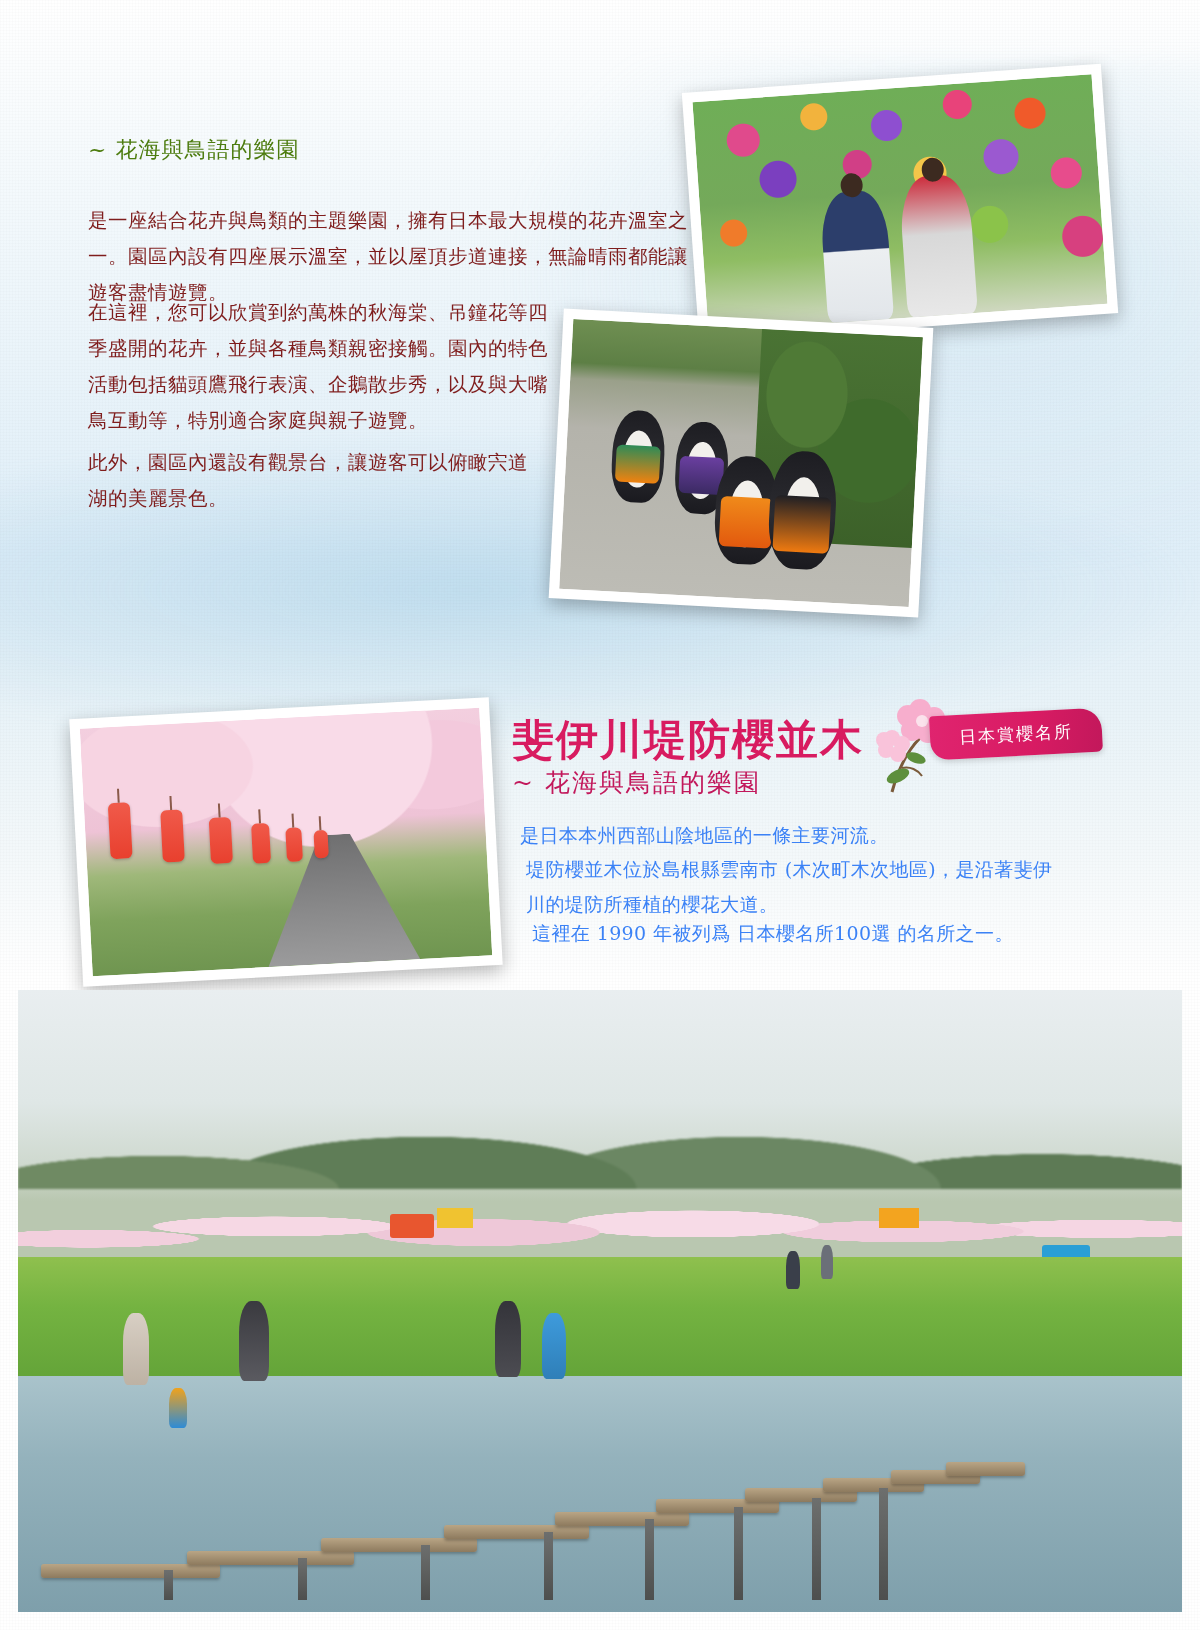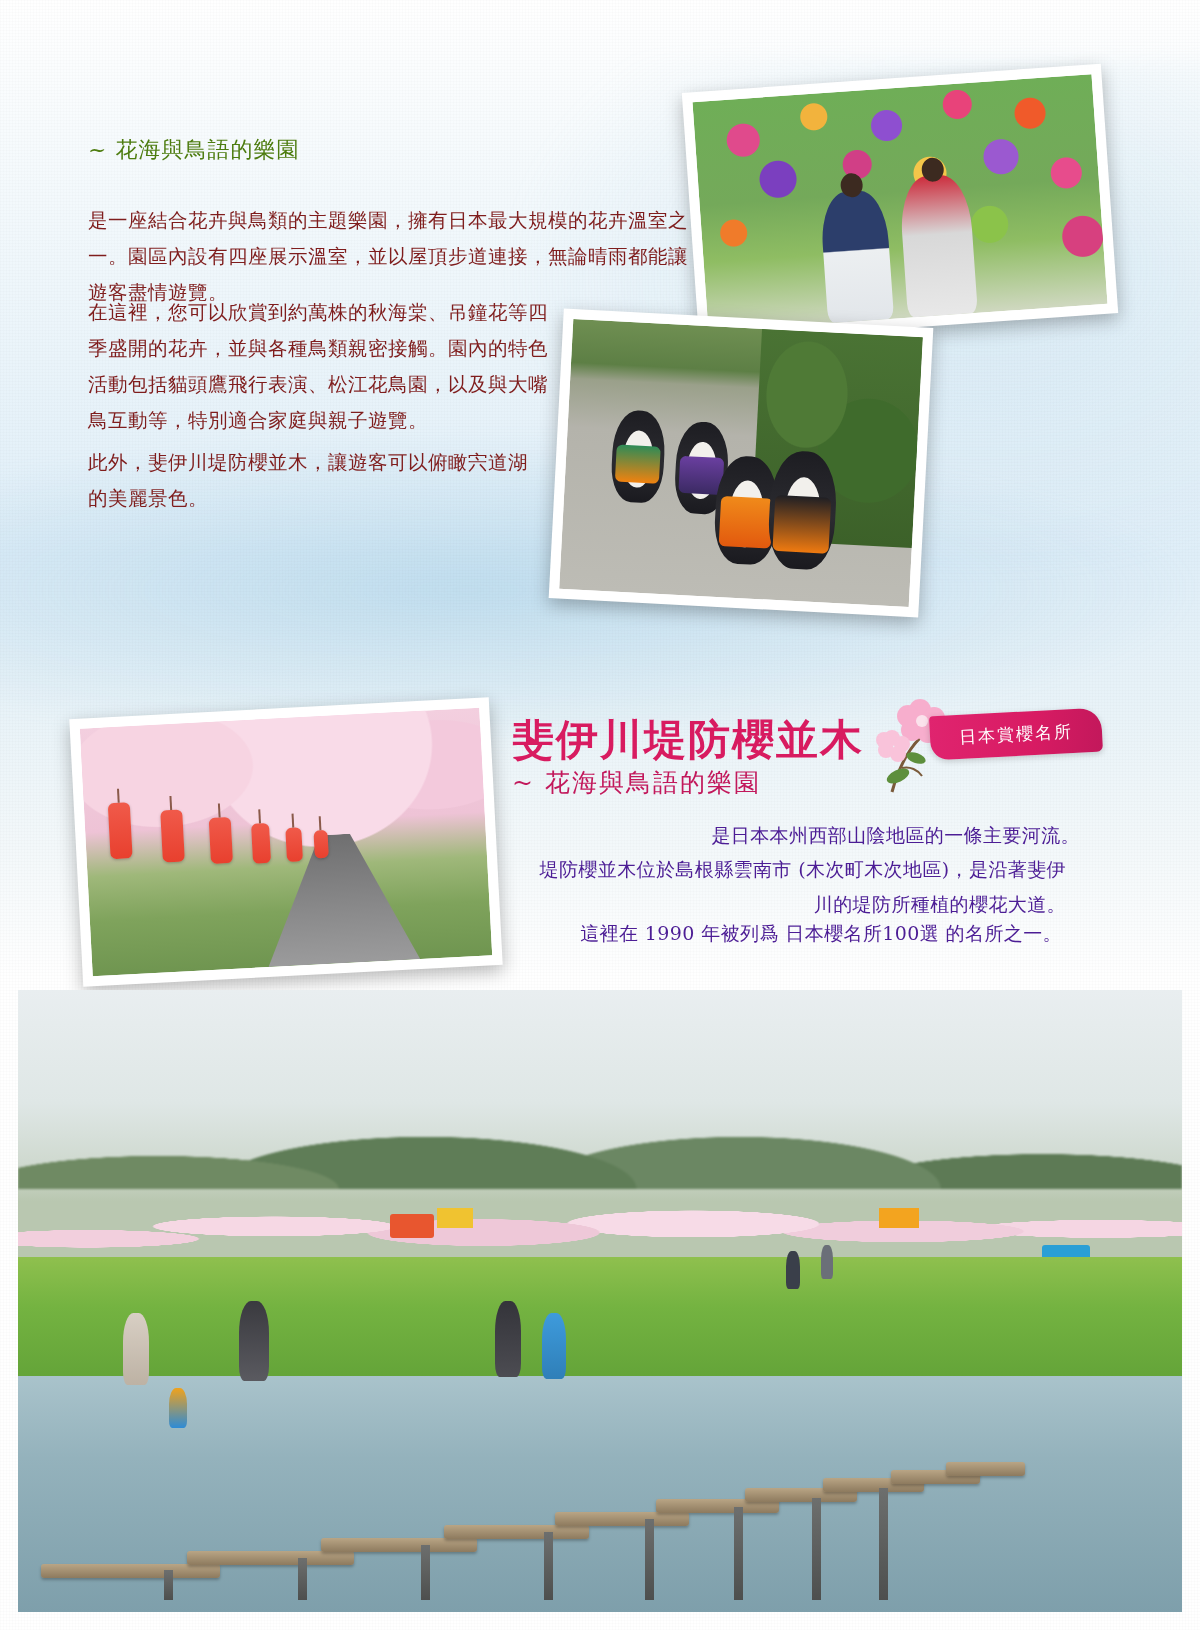--- a/index.html
+++ b/index.html
@@ -171,21 +171,21 @@
     color: #d81b60; letter-spacing: 2px;
   }
   .sec2-sub {
     position: absolute; left: 512px; top: 766px;
     font-family: "DejaVu Serif", "Liberation Serif", serif;
     font-size: 25px; color: #c2185b; letter-spacing: 2px;
   }
   .sec2-para {
     position: absolute;
     font-family: "DejaVu Serif", "Liberation Serif", serif;
-    font-size: 19px; line-height: 35px; color: #4c1d95; letter-spacing: .4px; text-align: right;
+    font-size: 19px; line-height: 35px; color: #3b82f6; letter-spacing: .4px;
   }
   #q1 { left: 520px; top: 818px; width: 560px; }
   #q2 { left: 526px; top: 852px; width: 540px; }
   #q3 { left: 532px; top: 916px; width: 530px; }
 
   
   #photo-sakura-lane {
     left: 76px; top: 708px; width: 420px; height: 268px;
     transform: rotate(-3deg);
   }
@@ -258,22 +258,22 @@
 <div class="page">
   <div class="wash-blue"></div>
   <div class="wash-blue2"></div>
 </div>
 
 <div class="sec1-title-row">
   <div class="sec1-sub">~ 花海與鳥語的樂園</div>
 </div>
 
 <div class="sec1-para" id="p1">是一座結合花卉與鳥類的主題樂園，擁有日本最大規模的花卉溫室之一。園區內設有四座展示溫室，並以屋頂步道連接，無論晴雨都能讓遊客盡情遊覽。</div>
-<div class="sec1-para" id="p2">在這裡，您可以欣賞到約萬株的秋海棠、吊鐘花等四季盛開的花卉，並與各種鳥類親密接觸。園內的特色活動包括貓頭鷹飛行表演、松江花鳥園，以及與大嘴鳥互動等，特別適合家庭與親子遊覽。</div>
-<div class="sec1-para" id="p3">此外，斐伊川堤防櫻並木，讓遊客可以俯瞰宍道湖的美麗景色。</div>
+<div class="sec1-para" id="p2">在這裡，您可以欣賞到約萬株的秋海棠、吊鐘花等四季盛開的花卉，並與各種鳥類親密接觸。園內的特色活動包括貓頭鷹飛行表演、企鵝散步秀，以及與大嘴鳥互動等，特別適合家庭與親子遊覽。</div>
+<div class="sec1-para" id="p3">此外，園區內還設有觀景台，讓遊客可以俯瞰宍道湖的美麗景色。</div>
 
 <div class="polaroid" id="photo-greenhouse">
   <div class="ph">
     <div class="greenhouse-art"></div>
     <div class="gh-person gh-p1">
       <div class="gh-head" style="left:22px; top:-18px;"></div>
     </div>
     <div class="gh-person gh-p2">
       <div class="gh-head" style="left:24px; top:-18px;"></div>
     </div>

